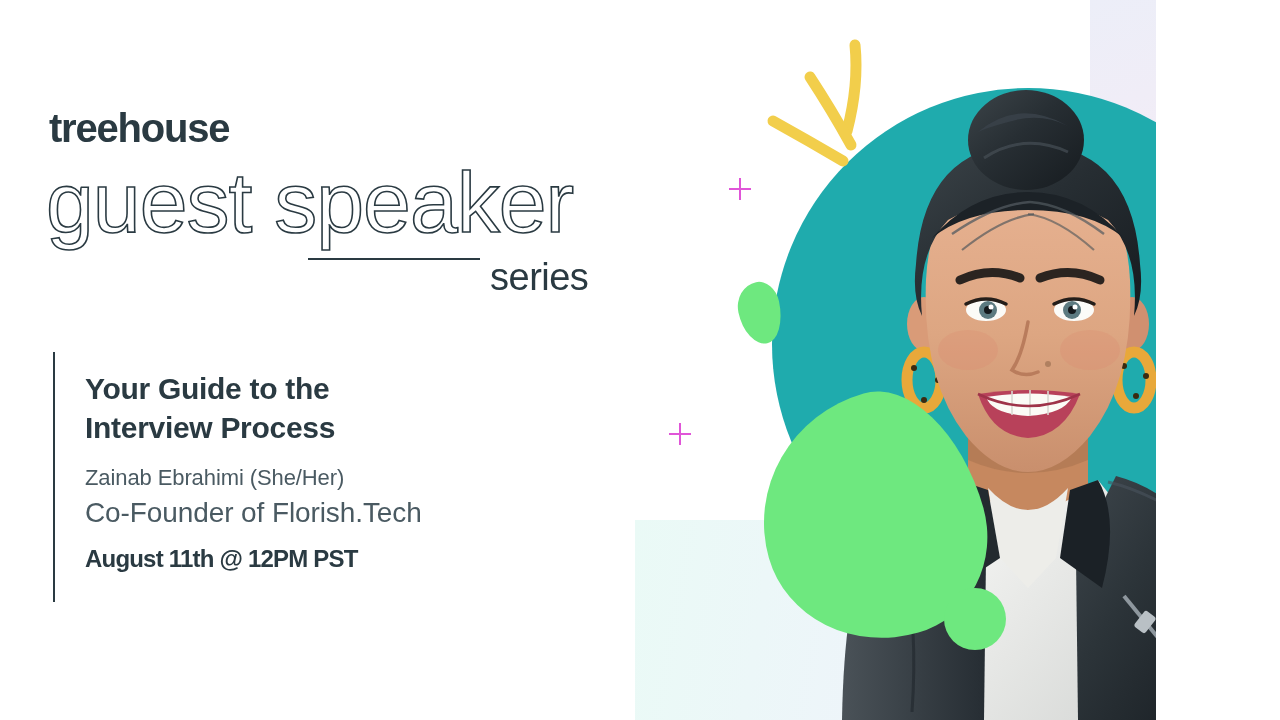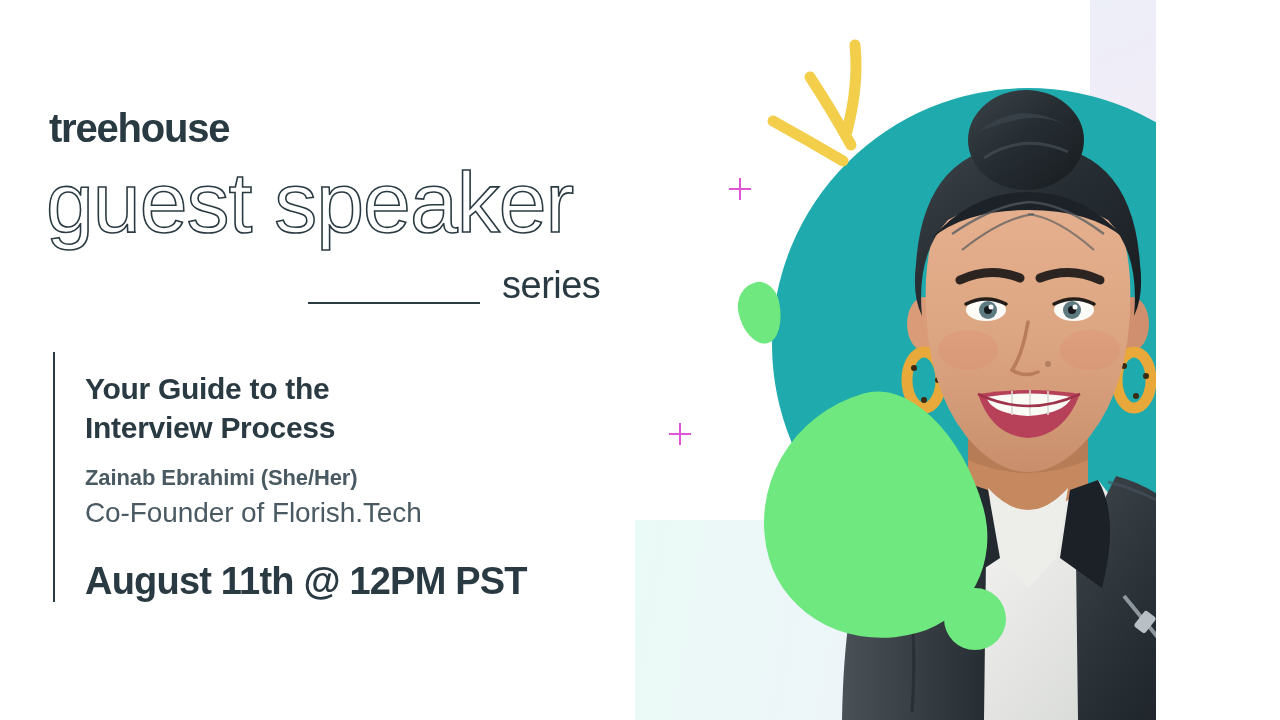--- a/index.html
+++ b/index.html
@@ -76,47 +76,47 @@
     font-size:40px; font-weight:700; letter-spacing:-1.2px;
     color:#2A3A42; line-height:1;
   }
 
   .headline-outline{
     position:absolute; left:40px; top:154px; width:620px; height:100px;
   }
 
   .series-row{
     position:absolute; left:308px; top:258px; width:330px; height:46px;
-    display:flex; align-items:flex-end; gap:22px;
+    display:flex; align-items:flex-start; gap:10px;
   }
   .series-rule{ width:172px; height:2px; background:#2A3A42; flex:none; }
   .series-word{
     font-size:38px; font-weight:400; color:#2A3A42; letter-spacing:-0.5px;
     line-height:1;
   }
 
   
   .info-block{ position:absolute; left:53px; top:352px; height:250px; display:flex; }
   .vrule{ width:2px; height:250px; background:#2A3A42; flex:none; }
   .info-text{ padding-left:30px; padding-top:17px; }
 
   .talk-title{
     font-size:30px; font-weight:600; color:#2A3A42;
     line-height:1.30; letter-spacing:-0.3px; white-space:pre-line;
   }
   .speaker-name{
-    margin-top:15px; font-size:22px; font-weight:700; color:#4A5A62;
+    margin-top:15px; font-size:22px; font-weight:400; color:#4A5A62;
     line-height:1.42; letter-spacing:-0.1px;
   }
   .speaker-role{
     font-size:28px; font-weight:400; color:#4A5A62;
     line-height:1.42; letter-spacing:-0.1px;
   }
   .datetime{
-    margin-top:28px; font-size:38px; font-weight:700; color:#2A3A42;
+    margin-top:13px; font-size:24px; font-weight:700; color:#2A3A42;
     letter-spacing:-0.8px; line-height:1.1;
   }
 </style>
 </head>
 <body>
 
 <div class="stage">
 
   <div class="grad-topright"></div>
   <div class="grad-bottomleft"></div>

